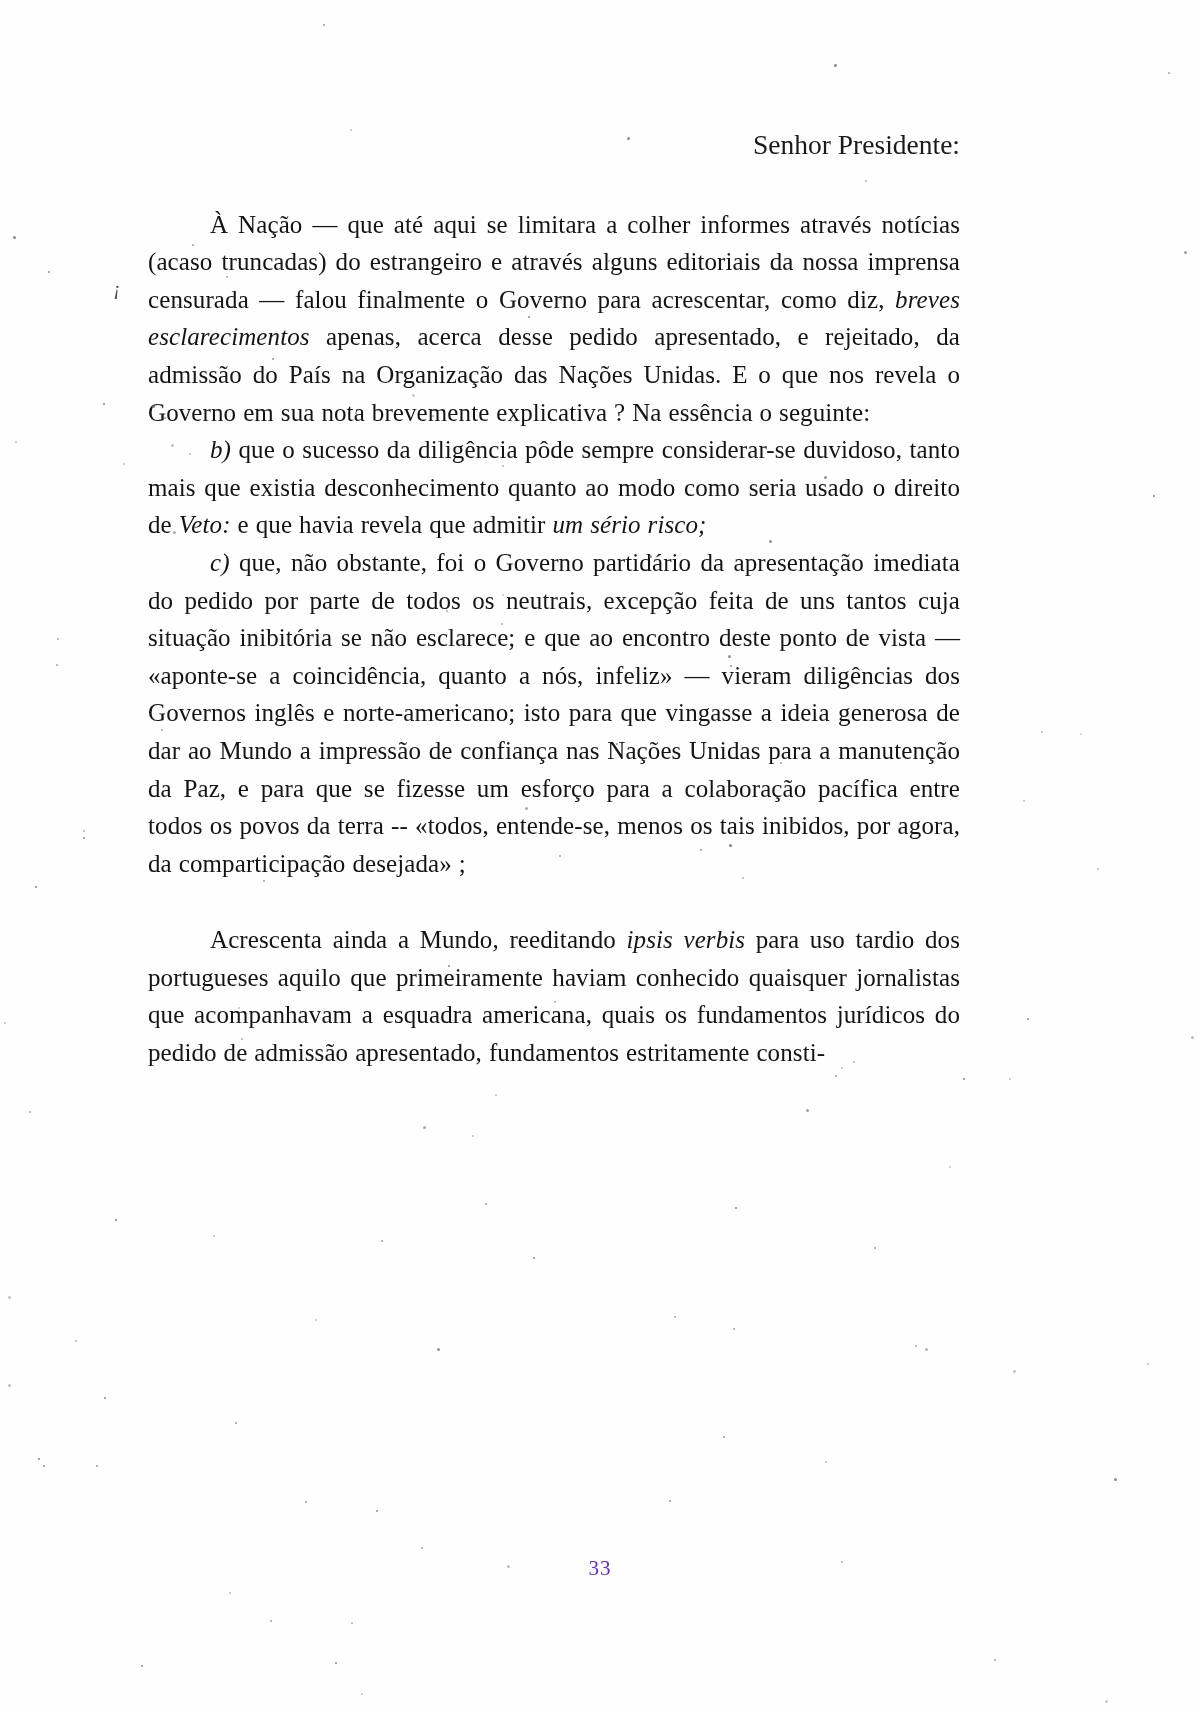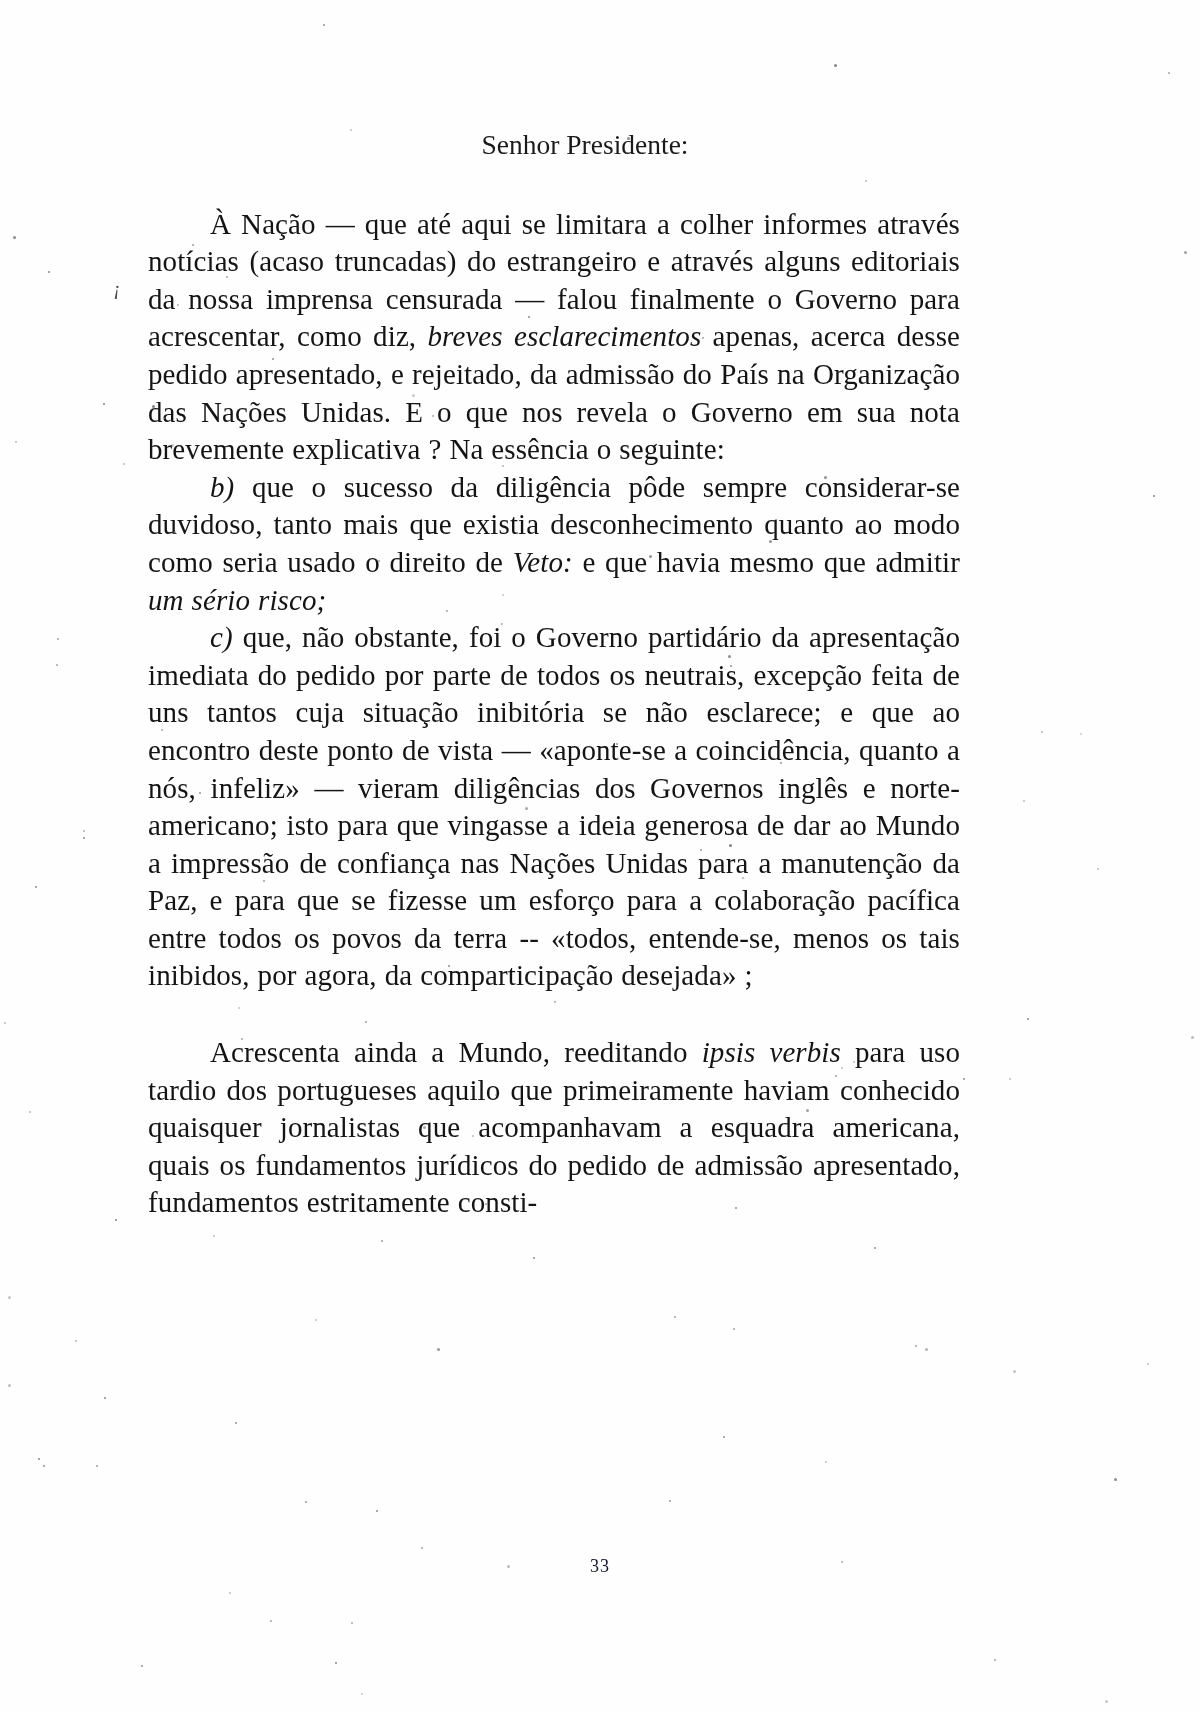--- a/index.html
+++ b/index.html
@@ -40,37 +40,37 @@
 
   #text-column {
     position: absolute;
     left: 148px;
     top: 126px;
     width: 812px;
     z-index: 2;
   }
 
   .para {
-    font-size: 29px;
+    font-size: 25px;
     line-height: 37.6px;
     text-align: justify;
     text-align-last: left;
     margin: 0;
     letter-spacing: .1px;
     word-spacing: .6px;
     
     color: #141414;
   }
 
   .salutation {
     font-size: 27.5px;
     line-height: 37.6px;
     margin: 0 0 42px 0;
     padding-left: 62px;
-    text-align: center;
+    text-align: right;
   }
 
   .para.indent {
     text-indent: 62px;
   }
 
   .gap-before {
     margin-top: 39px;
   }
 
@@ -97,23 +97,23 @@
     transform: rotate(8deg);
     z-index: 2;
   }
 
   #folio {
     position: absolute;
     left: 0;
     right: 0;
     top: 1556px;
     text-align: center;
-    font-size: 18px;
+    font-size: 21px;
     letter-spacing: 1px;
-    color: #0f172a;
+    color: #6d28d9;
     z-index: 2;
   }
 </style>
 </head>
 <body>
 
 <div id="page">
 
   <div id="speckles">
       <i style="width: 3px; height: 3px; left: 627px; top: 137px; opacity: 0.78;"></i>
@@ -240,21 +240,21 @@
 
   <div class="margin-tick">¡</div>
 
   <div id="text-column">
 
     <p class="salutation">Senhor Presidente:</p>
 
     <p class="para indent"><span class="rm">À Nação — que até aqui se limitara a colher informes através notícias (acaso truncadas) do estrangeiro e através alguns editoriais da nossa imprensa censurada — falou finalmente o Governo para acrescentar, como diz, </span><span class="it">breves esclarecimentos</span><span class="rm"> apenas, acerca desse pedido apresentado, e rejeitado, da admissão do País na Organização das Nações Unidas. E o que nos revela o Governo em sua nota brevemente explicativa ? Na essência o seguinte:</span></p>
 
 
-    <p class="para list-item"><span class="marker">b)</span><span class="rm">  que o sucesso da diligência pôde sempre considerar-se duvidoso, tanto mais que existia desconhecimento quanto ao modo como seria usado o direito de </span><span class="it">Veto:</span><span class="rm"> e que havia mesmo que admitir </span><span class="it">um sério risco;</span></p>
+    <p class="para list-item"><span class="marker">b)</span><span class="rm">  que o sucesso da diligência pôde sempre considerar-se duvidoso, tanto mais que existia desconhecimento quanto ao modo como seria usado o direito de </span><span class="it">Veto:</span><span class="rm"> e que havia revela que admitir </span><span class="it">um sério risco;</span></p>
 
     <p class="para list-item"><span class="marker">c)</span><span class="rm">  que, não obstante, foi o Governo partidário da apresentação imediata do pedido por parte de todos os neutrais, excepção feita de uns tantos cuja situação inibitória se não esclarece; e que ao encontro deste ponto de vista — «aponte-se a coincidência, quanto a nós, infeliz» — vieram diligências dos Governos inglês e norte-americano; isto para que vingasse a ideia generosa de dar ao Mundo a impressão de confiança nas Nações Unidas para a manutenção da Paz, e para que se fizesse um esforço para a colaboração pacífica entre todos os povos da terra -- «todos, entende-se, menos os tais inibidos, por agora, da comparticipação desejada» ;</span></p>
 
 
     <p class="para indent gap-before"><span class="rm">Acrescenta ainda a Mundo, reeditando </span><span class="it">ipsis verbis</span><span class="rm"> para uso tardio dos portugueses aquilo que primeiramente haviam conhecido quaisquer jornalistas que acompanhavam a esquadra americana, quais os fundamentos jurídicos do pedido de admissão apresentado, fundamentos estritamente consti-</span></p>
 
   </div>
 
   <div id="folio">33</div>
 

